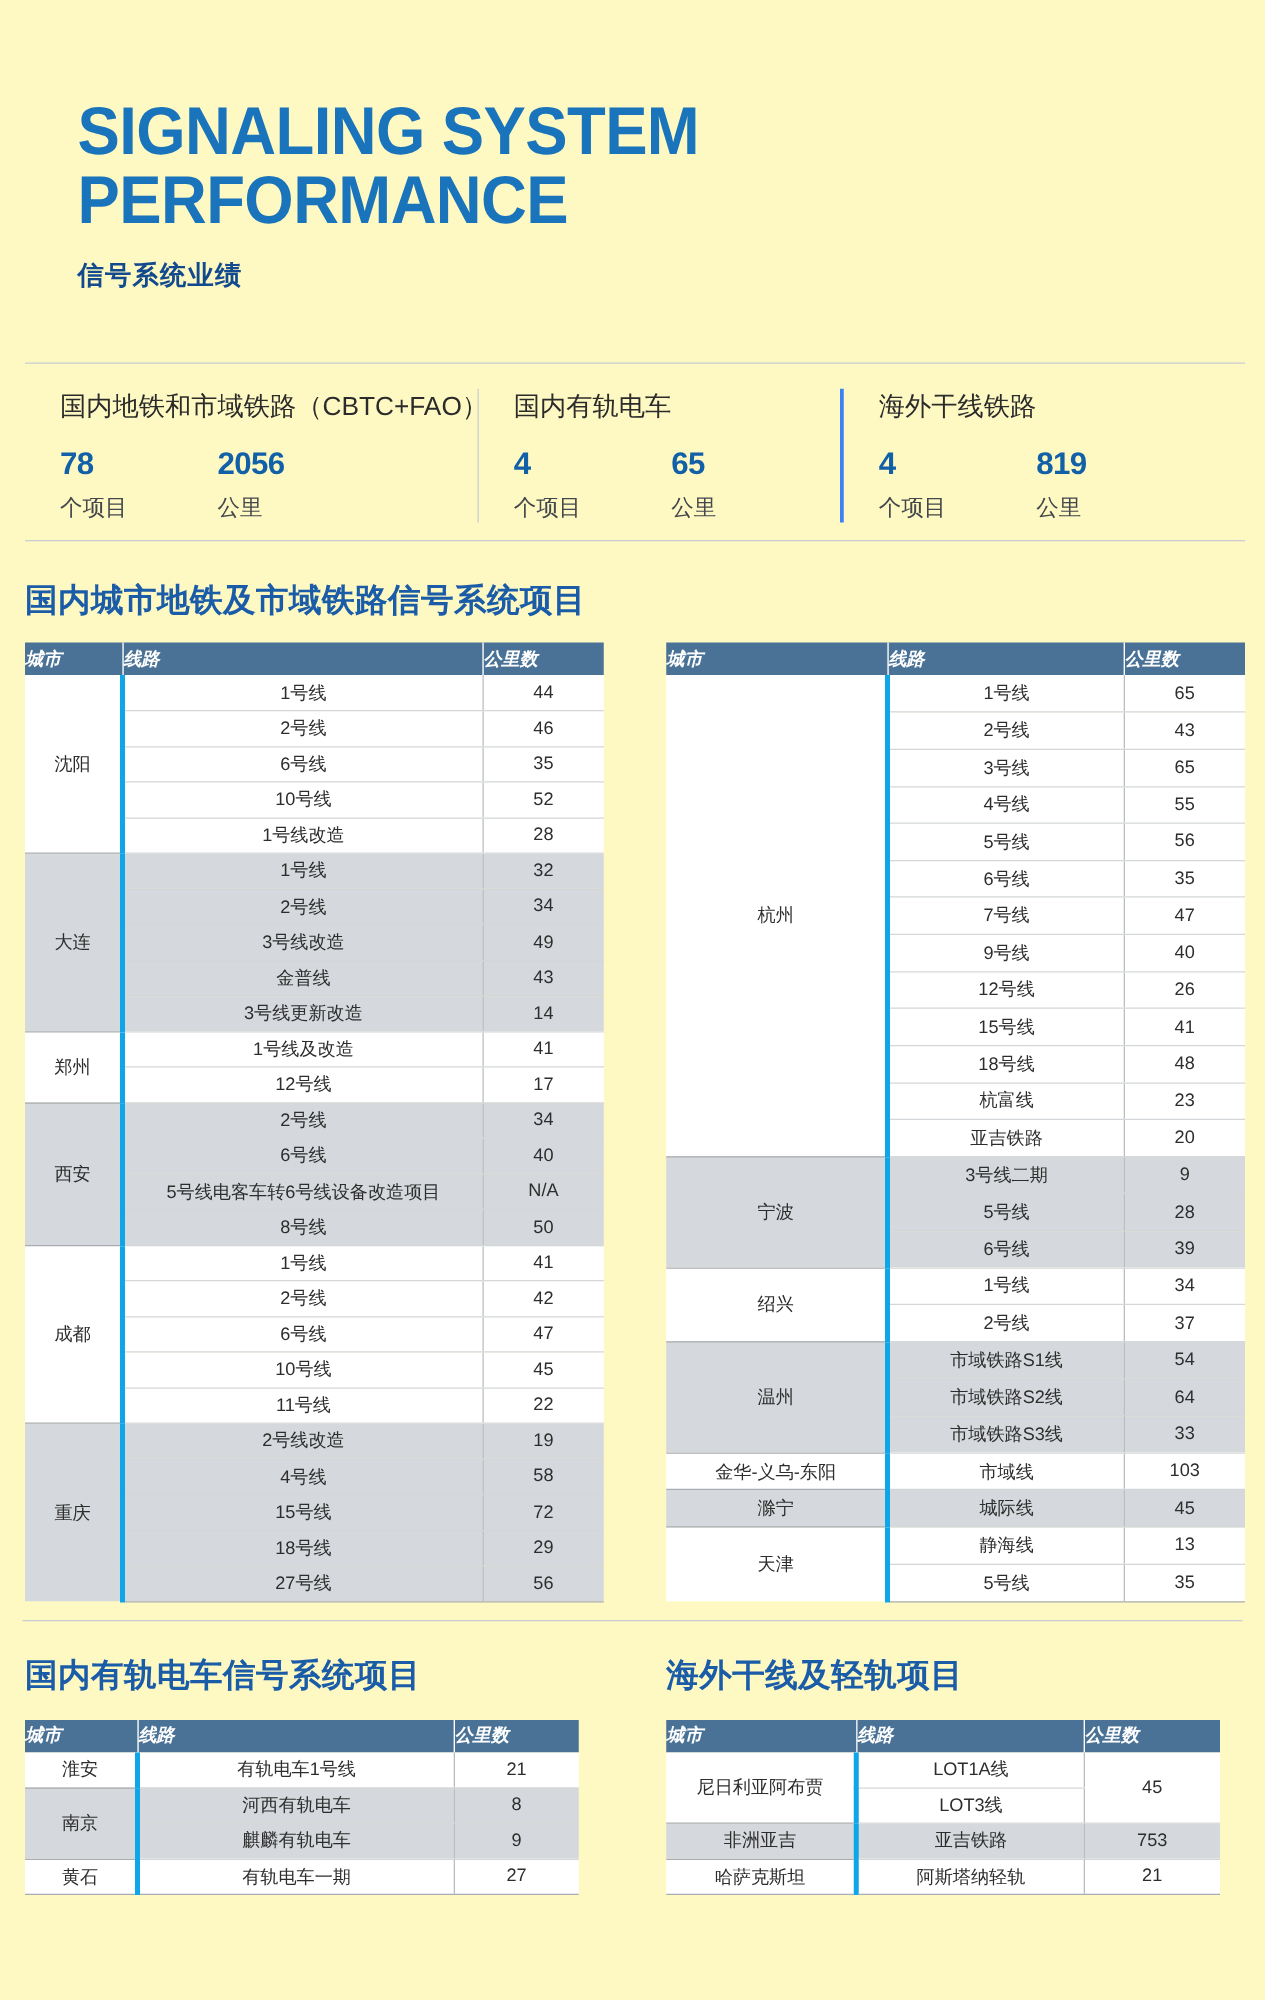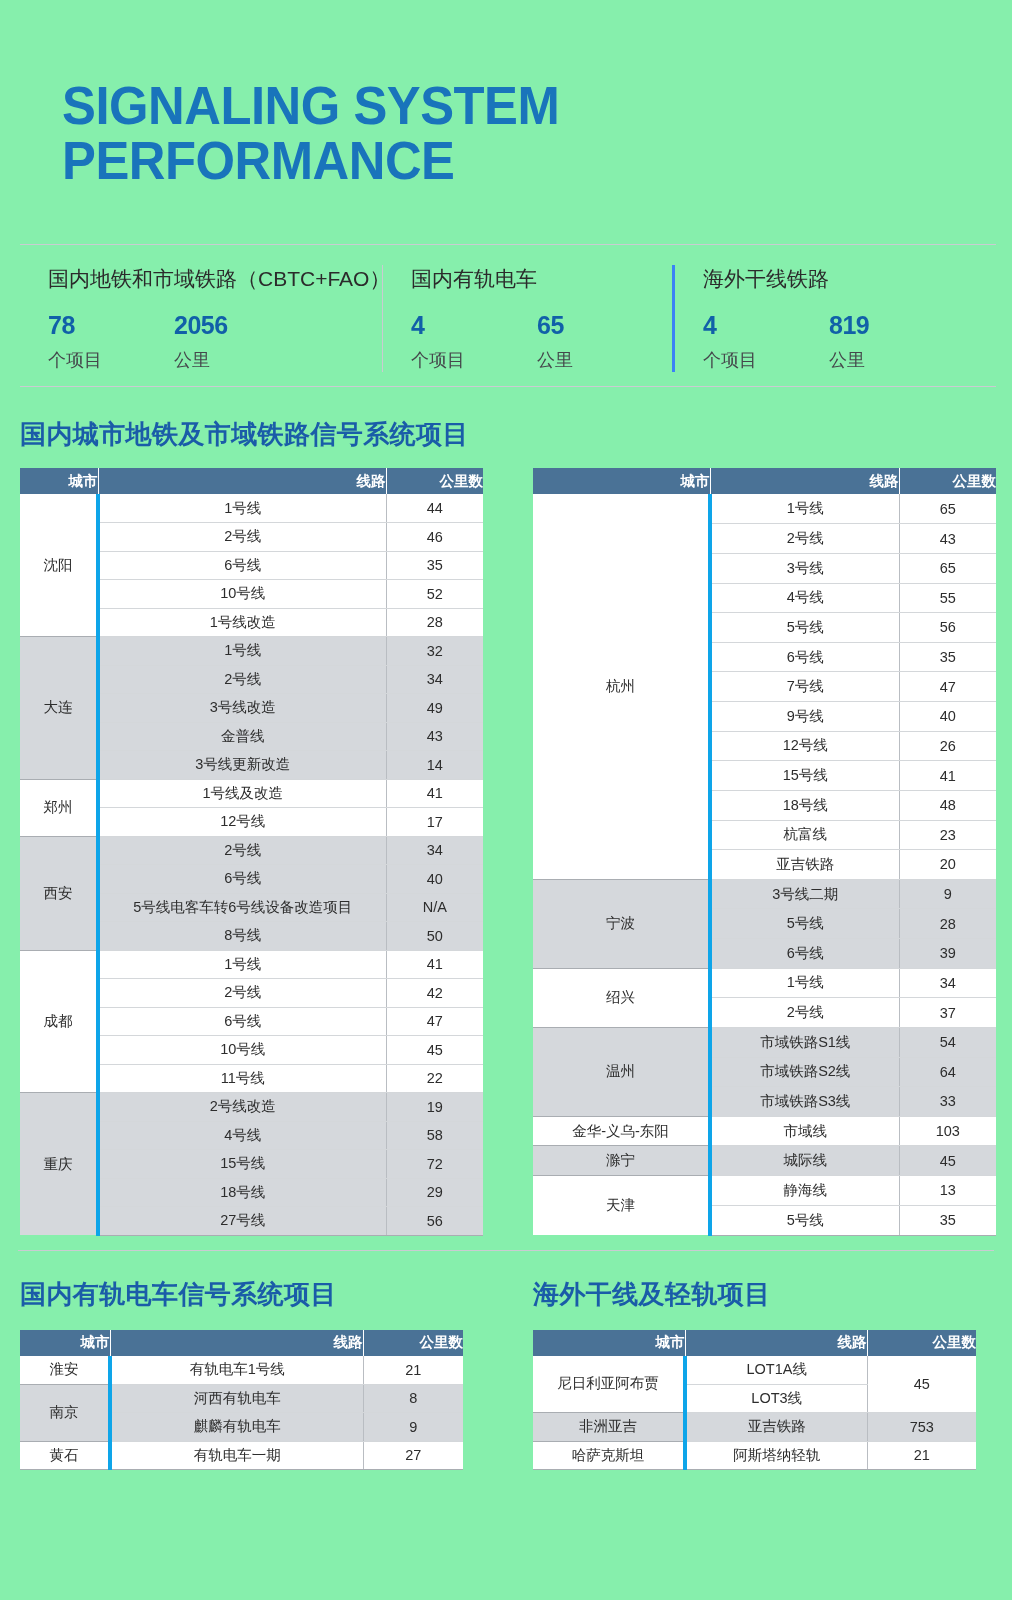--- a/index.html
+++ b/index.html
@@ -7,21 +7,21 @@
     width: 1012px;
     height: 1600px;
     background: #ffffff;
     font-family: "Liberation Sans", "DejaVu Sans", sans-serif;
     overflow: hidden;
   }
   .page {
     position: relative;
     width: 1012px;
     height: 1600px;
-    background: #86efac;
+    background: #fef9c3;
     padding: 0;
   }
 
   
   .header { padding: 78px 0 0 62px; }
   .title {
     color: #1974bb;
     font-weight: bold;
     font-size: 54px;
     line-height: 1.02;
@@ -90,22 +90,23 @@
     table-layout: fixed;
     font-size: 14.5px;
     color: #2d2d2d;
   }
   table.t th {
     background: #4a7296;
     color: #ffffff;
     font-weight: bold;
     font-size: 14.5px;
     height: 26px;
-    text-align: right;
+    text-align: left;
     border: none;
+    font-style: italic;
   }
   table.t th.sep { border-left: 1px solid #ffffff; }
   table.t td {
     height: 28.5px;
     text-align: center;
     border-bottom: 1px solid #d4d7da;
     vertical-align: middle;
     font-size: 14.5px;
     color: #2d2d2d;
     padding: 0 2px;
@@ -155,20 +156,21 @@
 </head>
 <body>
 
 <div class="page">
 
   <div class="header">
     <div class="title">
       <span class="line">SIGNALING SYSTEM</span>
       <span class="line">PERFORMANCE</span>
     </div>
+    <div class="subtitle">信号系统业绩</div>
   </div>
 
   <div class="stats-wrap">
     <div class="stats-rule"></div>
     <div class="stats">
 
       <div class="stat-block b1">
         <div class="stat-label">国内地铁和市域铁路（CBTC+FAO）</div>
         <div class="stat-nums">
           <div class="stat-item n1">

